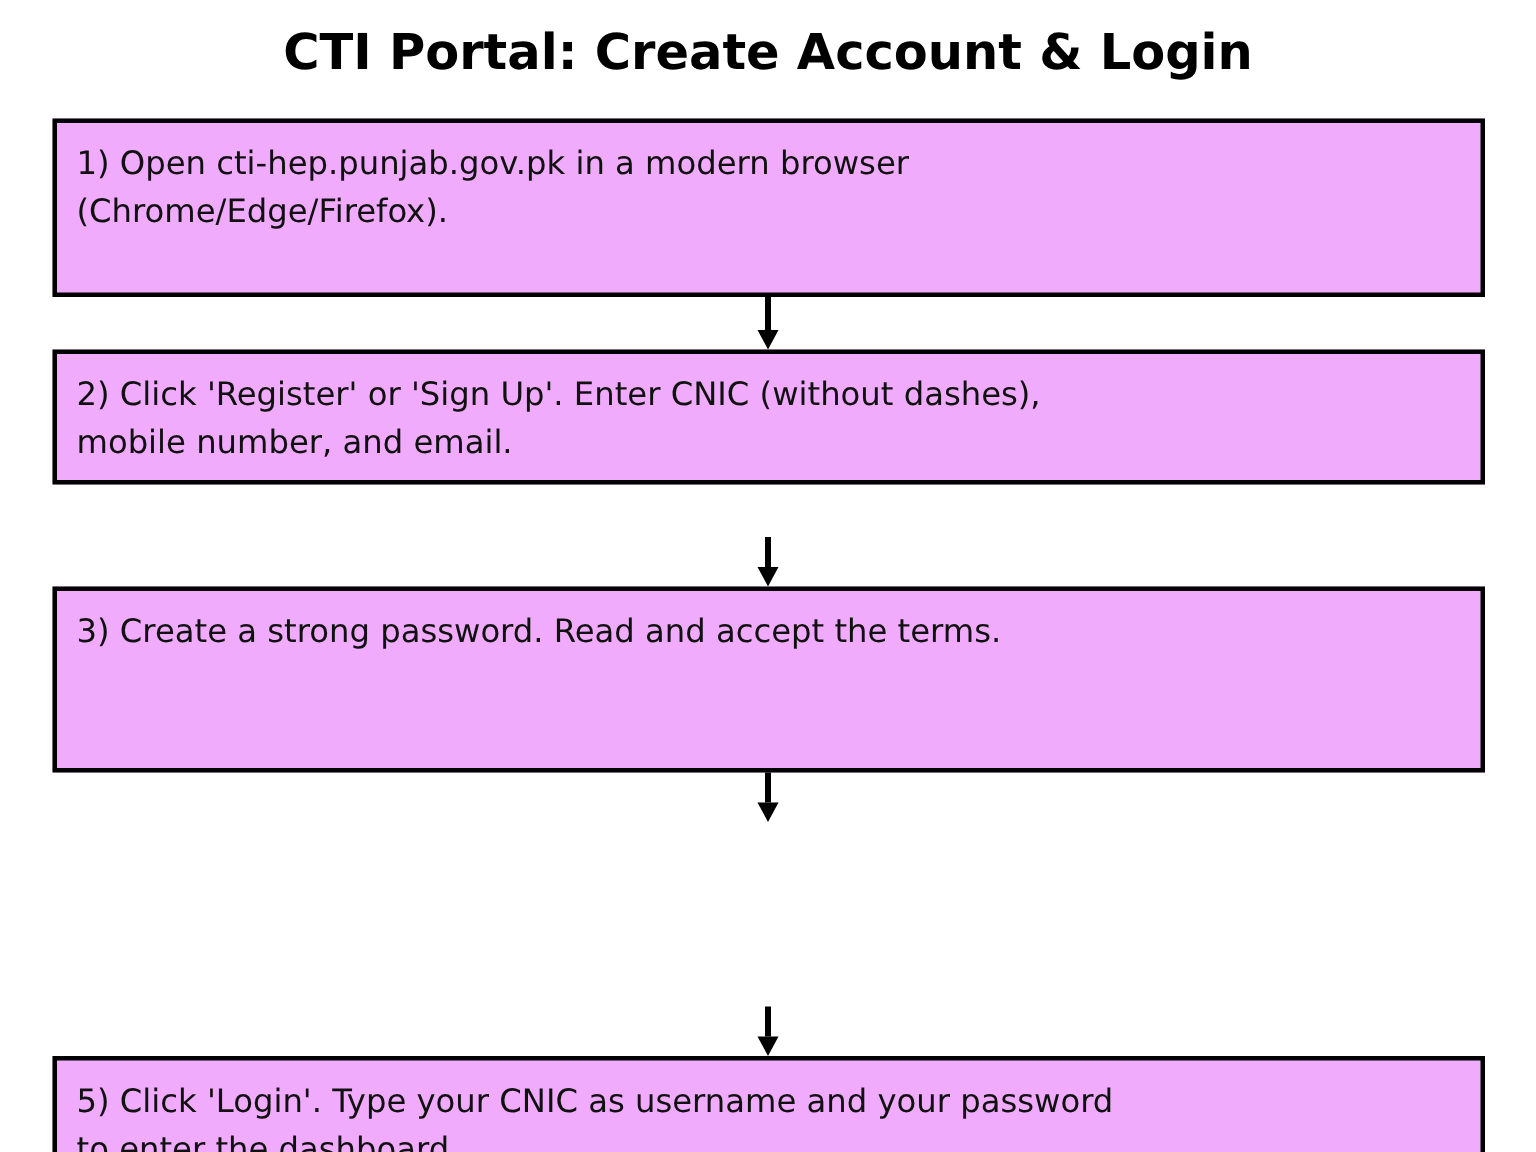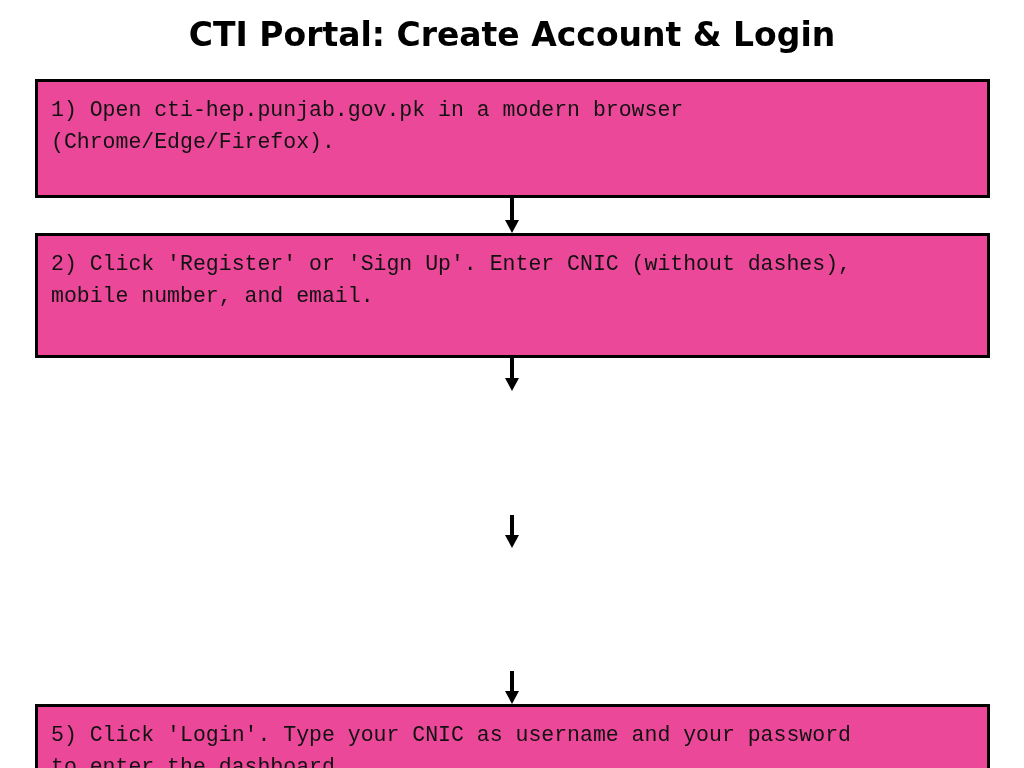--- a/index.html
+++ b/index.html
@@ -36,22 +36,21 @@
     color: #000000;
     white-space: nowrap;
   }
 
   .step-box {
     position: absolute;
     left: 35px;
     width: 955px;
     box-sizing: border-box;
     border: 3px solid #000000;
-    background: #ec4899;
-    font-family: Liberation Mono, monospace;
+    background: #f0abfc;
   }
 
   .step-text {
     position: absolute;
     left: 13px;
     top: 12px;
     right: 10px;
     font-size: 21.5px;
     line-height: 32px;
     color: #111111;
@@ -75,21 +74,21 @@
     left: 0;
     width: 0;
     height: 0;
     border-left: 7px solid transparent;
     border-right: 7px solid transparent;
     border-top: 13px solid #000000;
   }
 
   
   #box-1 { top: 79px;  height: 119px; }
-  #box-2 { top: 233px; height: 125px; }
+  #box-2 { top: 233px; height: 90px; }
   #box-3 { top: 391px; height: 124px; }
   #box-4 { top: 548px; height: 123px; }
   #box-5 { top: 704px; height: 124px; }
 
   #arrow-1 { top: 198px; height: 35px; }
   #arrow-1 .shaft { height: 22px; }
   #arrow-1 .head  { top: 22px; }
 
   #arrow-2 { top: 358px; height: 33px; }
   #arrow-2 .shaft { height: 20px; }
@@ -123,20 +122,23 @@
   <div class="step-box" id="box-2">
     <div class="step-text">2) Click 'Register' or 'Sign Up'. Enter CNIC (without dashes),
 mobile number, and email.</div>
   </div>
 
   <div class="arrow" id="arrow-2">
     <div class="shaft"></div>
     <div class="head"></div>
   </div>
 
+  <div class="step-box" id="box-3">
+    <div class="step-text">3) Create a strong password. Read and accept the terms.</div>
+  </div>
 
   <div class="arrow" id="arrow-3">
     <div class="shaft"></div>
     <div class="head"></div>
   </div>
 
 
   <div class="arrow" id="arrow-4">
     <div class="shaft"></div>
     <div class="head"></div>

